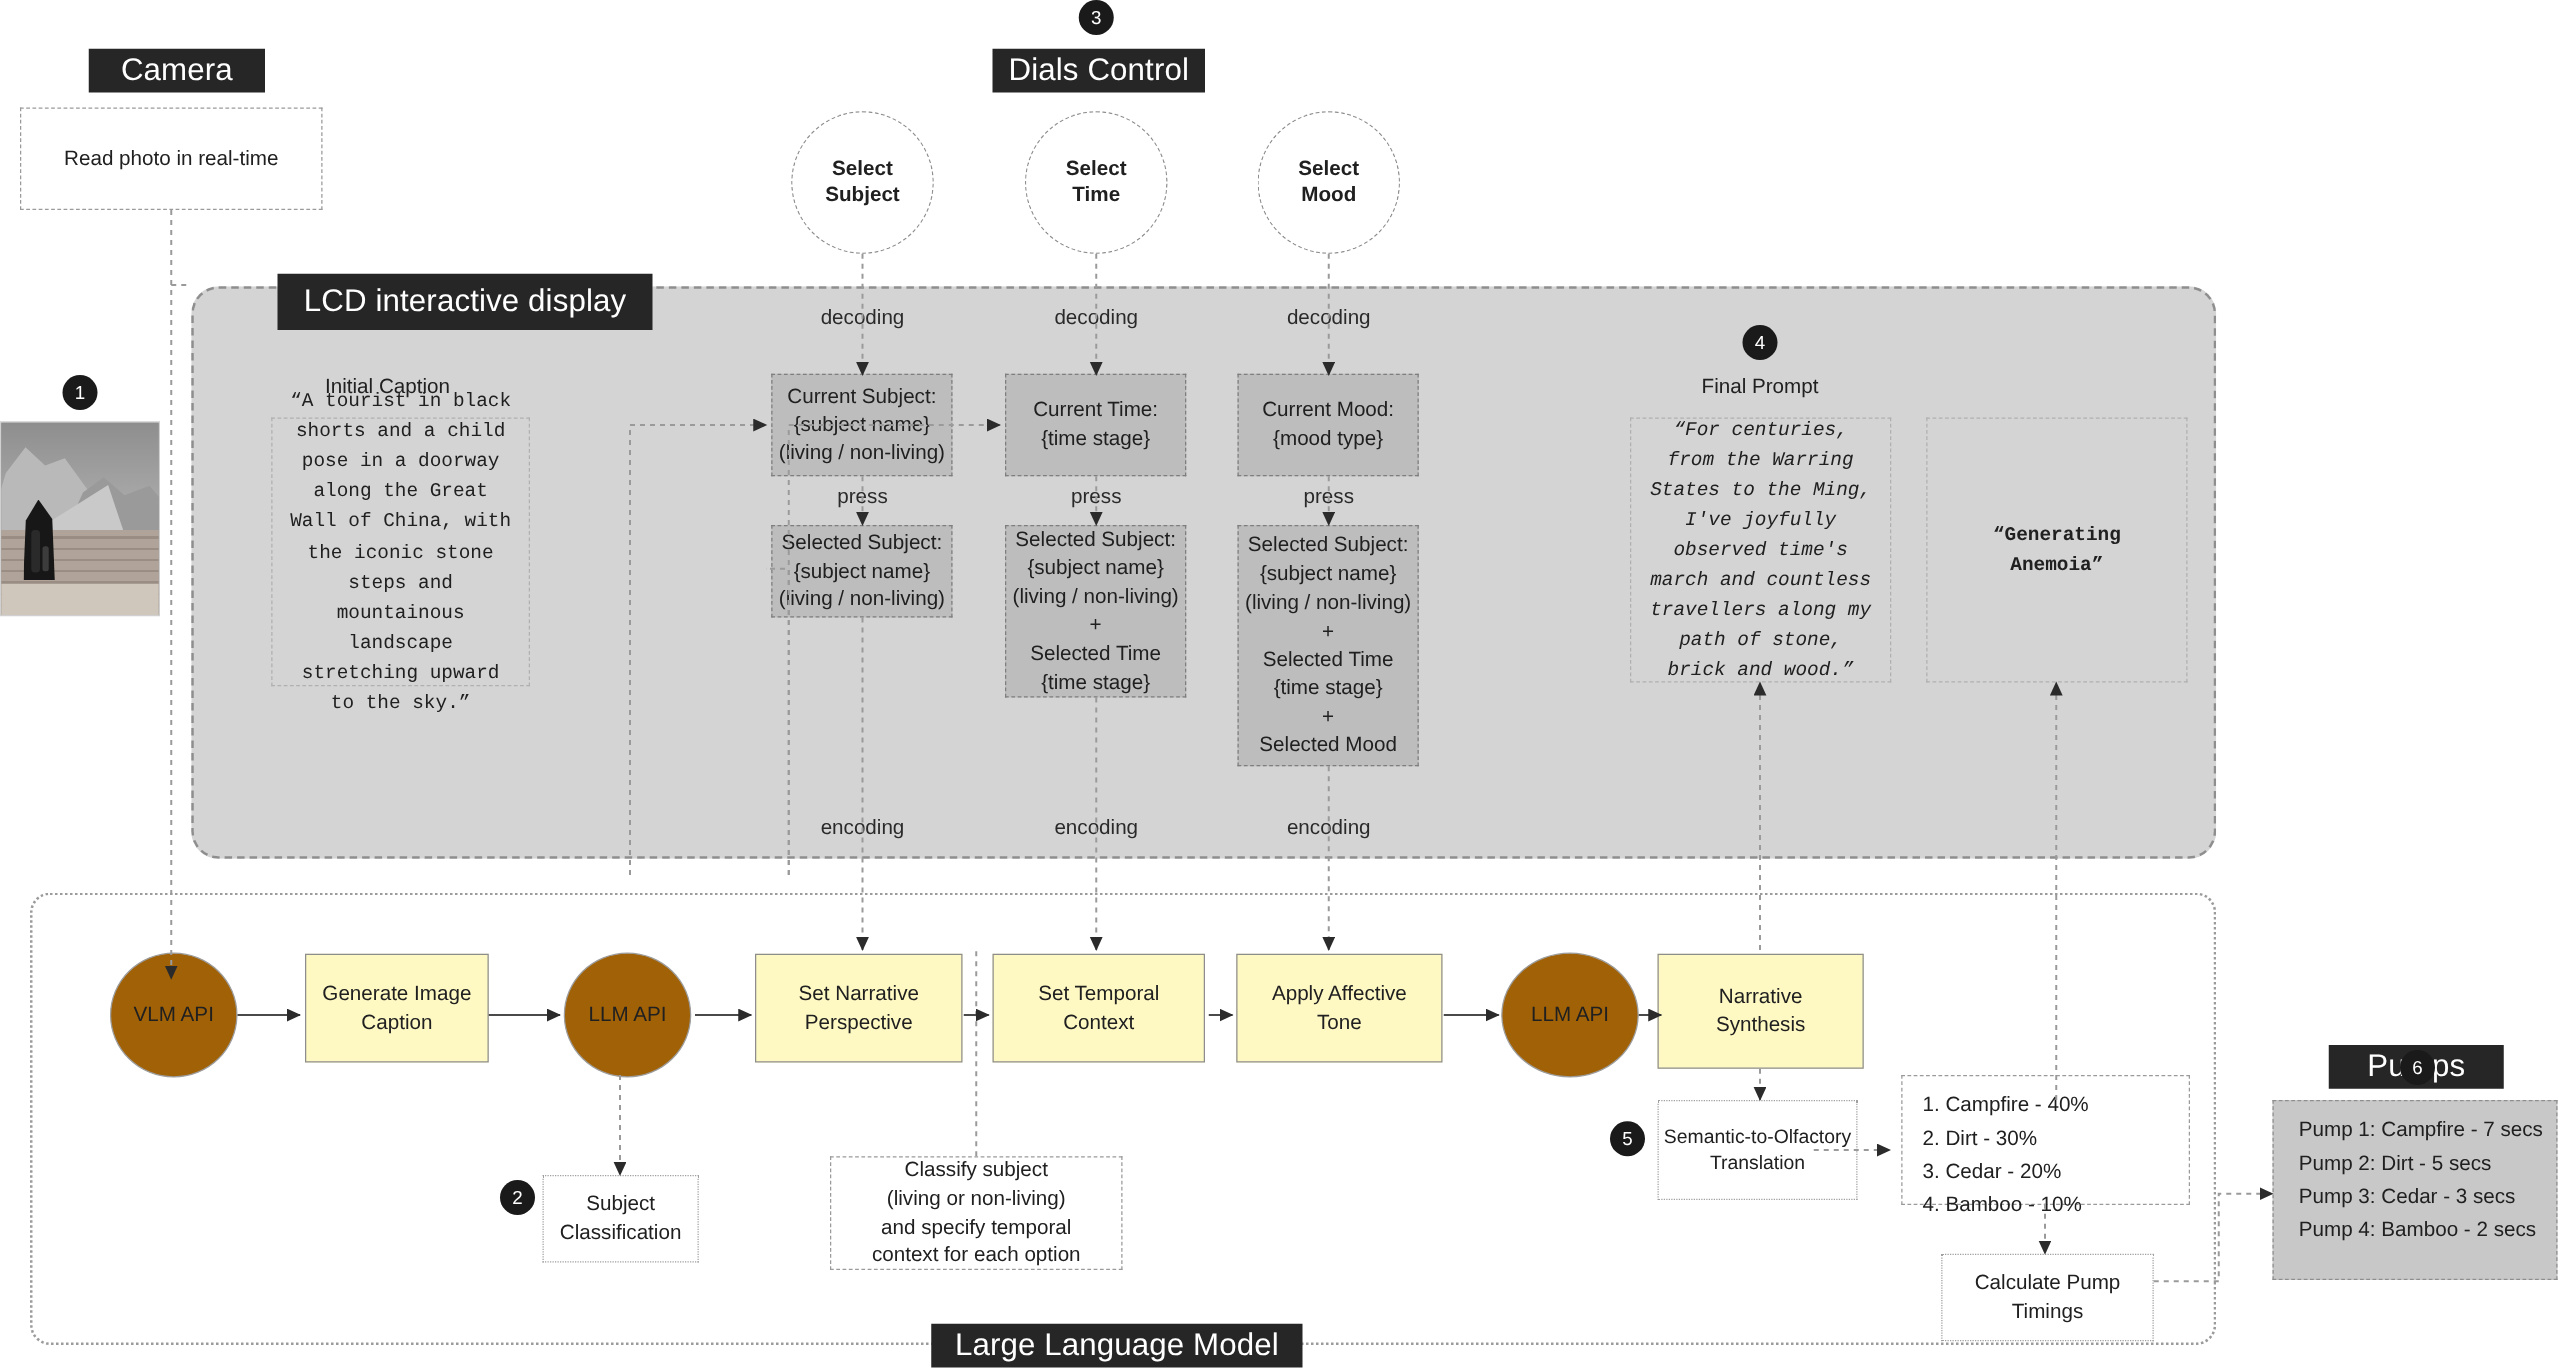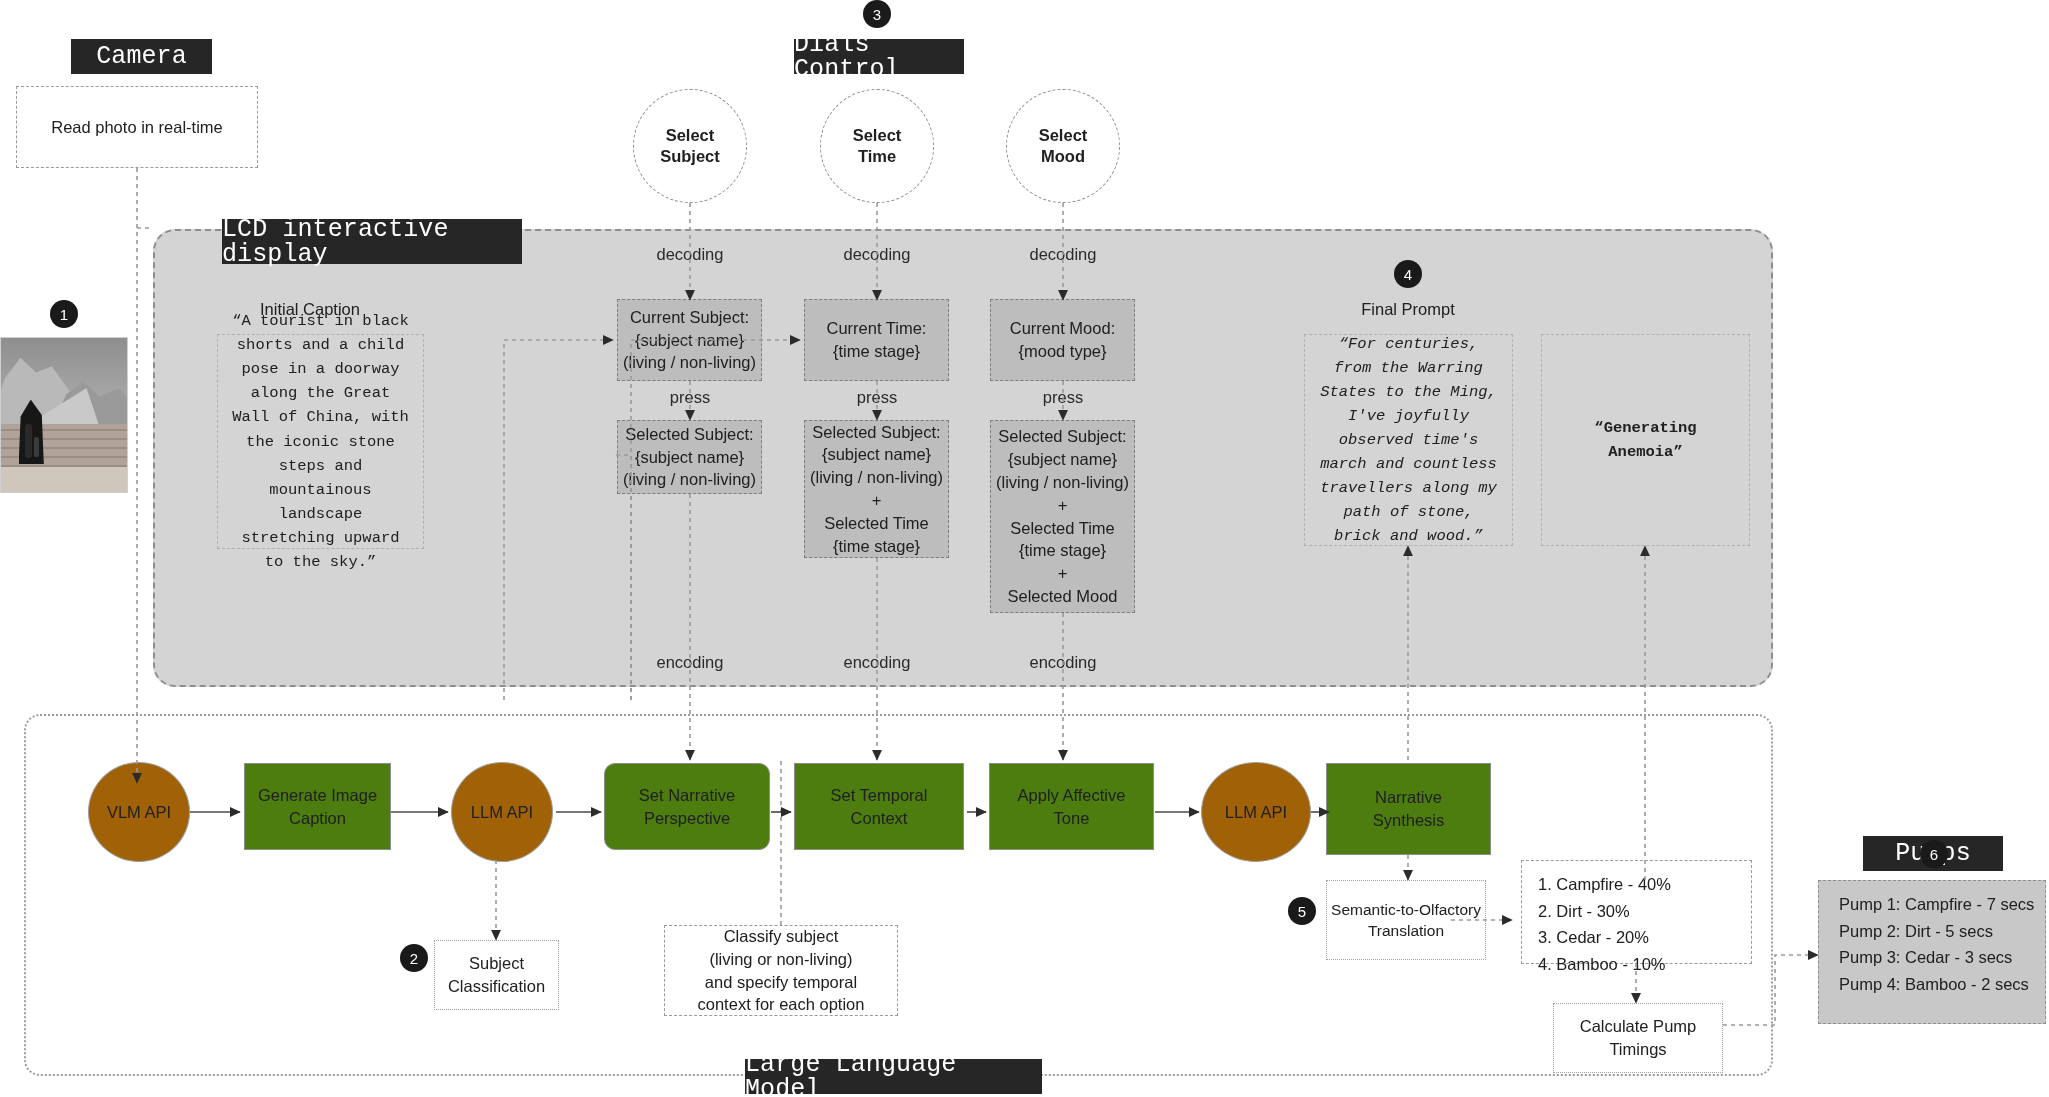--- a/index.html
+++ b/index.html
@@ -10,34 +10,33 @@
   }
   .abs{position:absolute;box-sizing:border-box;}
 
   
   .seclabel{
     background:#262626;color:#ffffff;
     font-size:25px;line-height:1;
     display:flex;align-items:center;justify-content:center;
     letter-spacing:.1px;
     z-index:40;
-    font-family:Liberation Mono, monospace;
   }
 
   
   .badge{
     background:#1a1a1a;color:#fff;border-radius:50%;
     width:28px;height:28px;display:flex;align-items:center;justify-content:center;
     font-size:15px;z-index:45;
   }
 
   
   .dashbox{border:1.6px dashed #9a9a9a;background:transparent;}
   .dotbox{border:1.8px dotted #a0a0a0;background:transparent;}
-  .solidbox{border:1.6px solid #8d8d8d;background:#4d7c0f;}
+  .solidbox{border:1.6px solid #8d8d8d;background:#fef9c3;}
 
   .boxtext{
     display:flex;align-items:center;justify-content:center;
     text-align:center;width:100%;height:100%;
     font-size:16.5px;line-height:1.38;white-space:pre-line;
     padding:4px;box-sizing:border-box;
   }
   .mono .boxtext{font-family:"Liberation Mono", monospace;font-size:15.5px;line-height:1.55;}
 
   
@@ -273,21 +272,21 @@
 
 <div class="abs ellipse" style="left:88px;top:762px;width:102px;height:100px;">VLM API</div>
 
 <div class="abs solidbox" style="left:244px;top:763px;width:147px;height:87px;">
   <div class="boxtext">Generate Image
 Caption</div>
 </div>
 
 <div class="abs ellipse" style="left:451px;top:762px;width:102px;height:100px;">LLM API</div>
 
-<div class="abs solidbox" style="left:604px;top:763px;width:166px;height:87px;border-radius:11px;">
+<div class="abs solidbox" style="left:604px;top:763px;width:166px;height:87px;">
   <div class="boxtext">Set Narrative
 Perspective</div>
 </div>
 
 <div class="abs solidbox" style="left:794px;top:763px;width:170px;height:87px;">
   <div class="boxtext">Set Temporal
 Context</div>
 </div>
 
 <div class="abs solidbox" style="left:989px;top:763px;width:165px;height:87px;">

